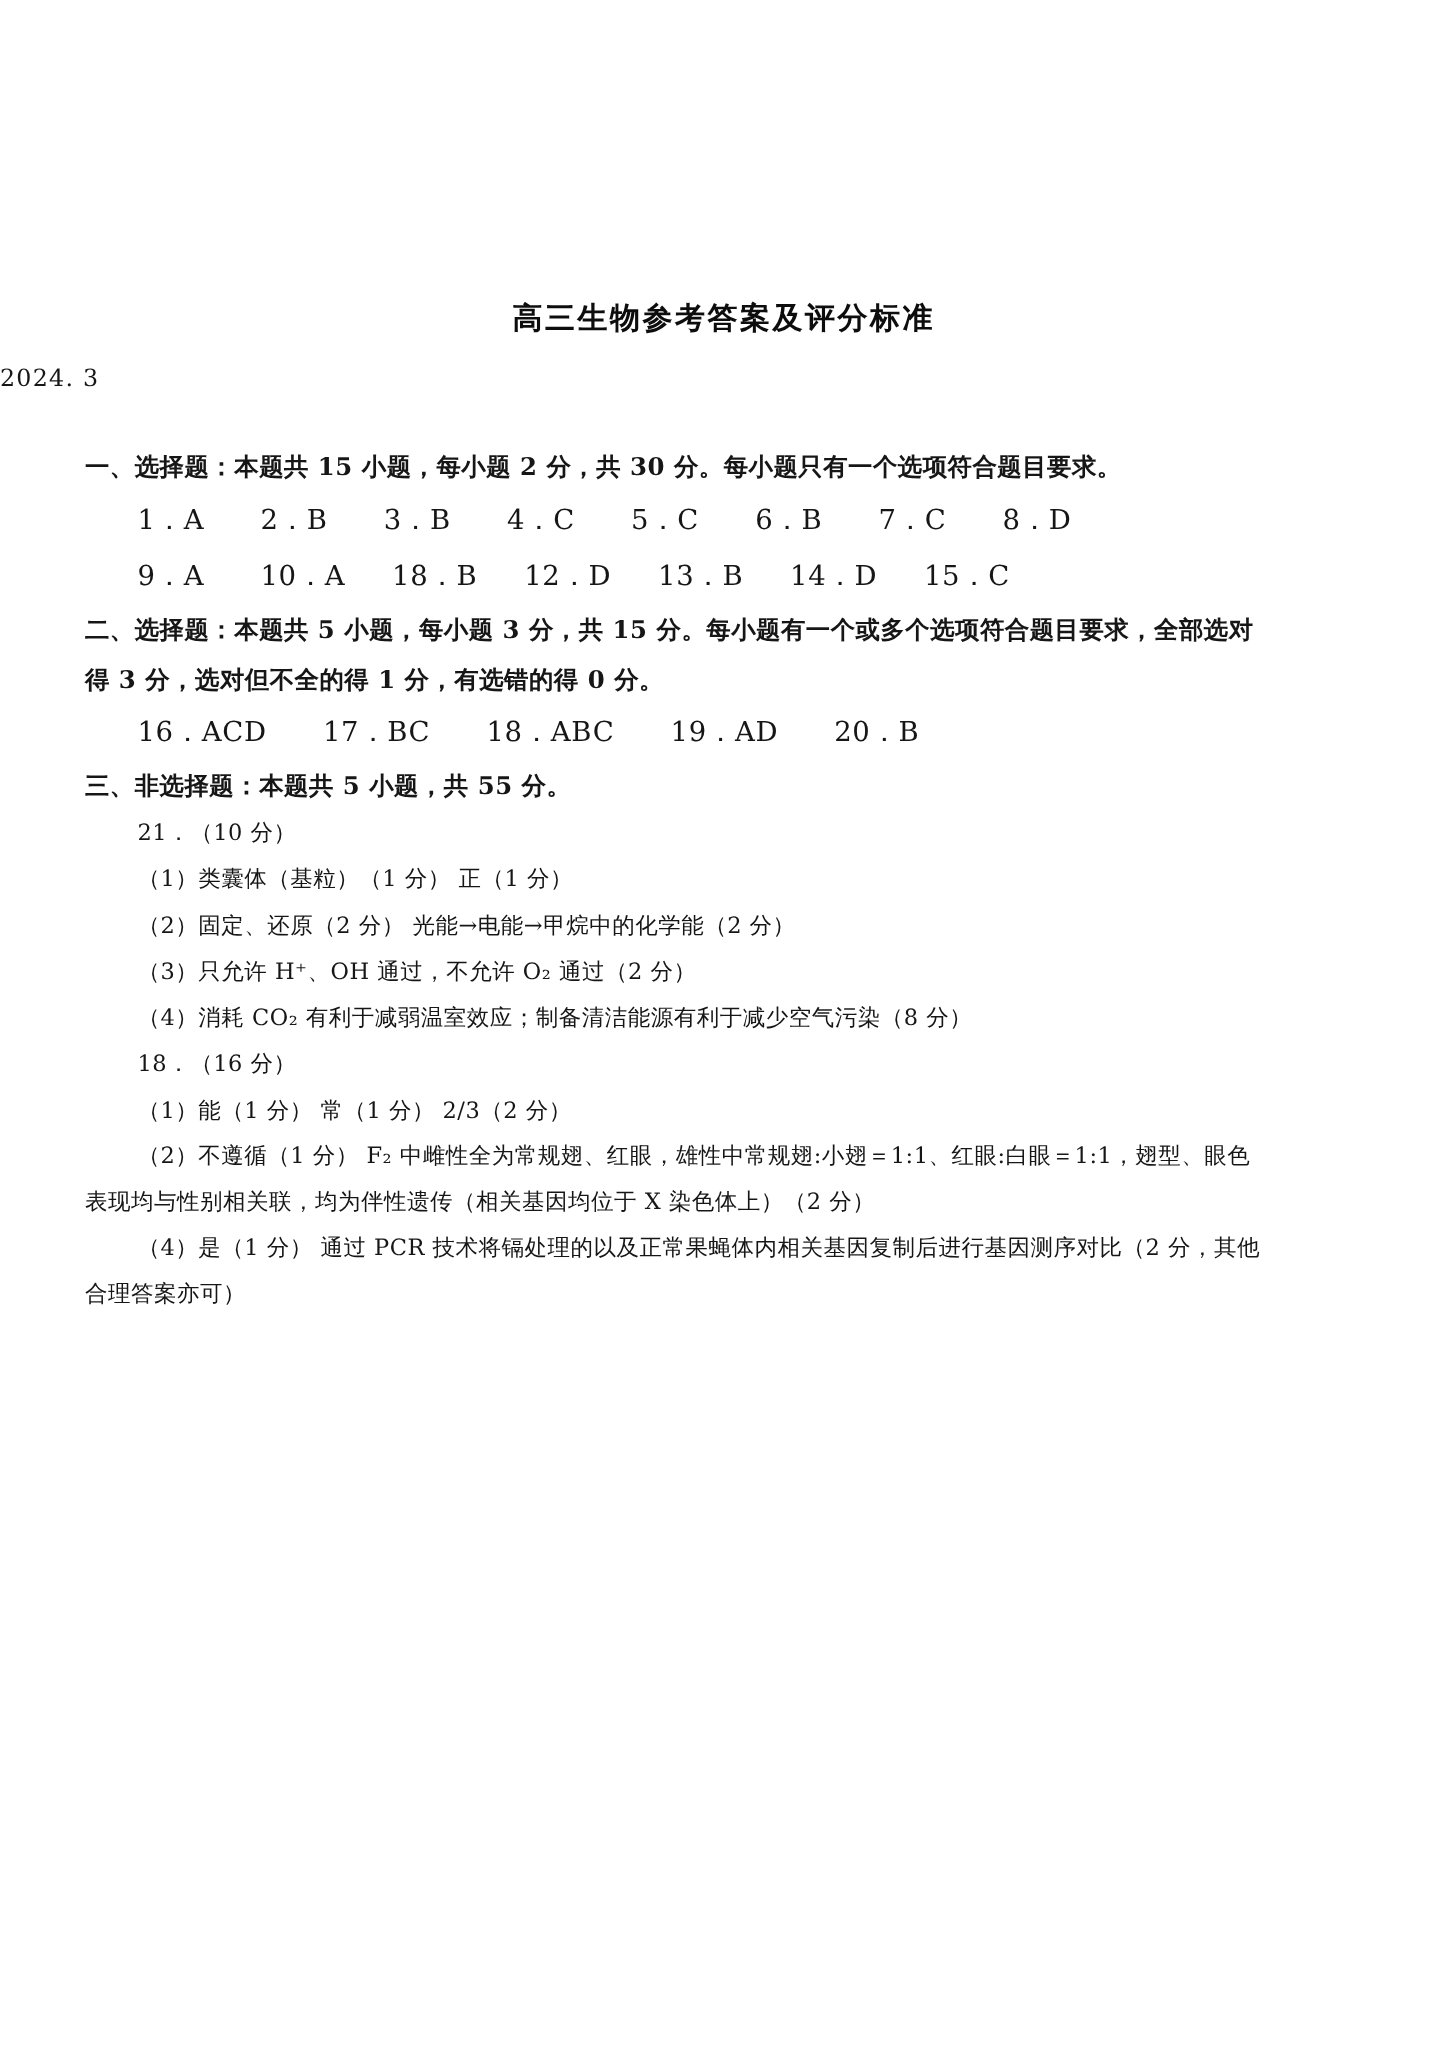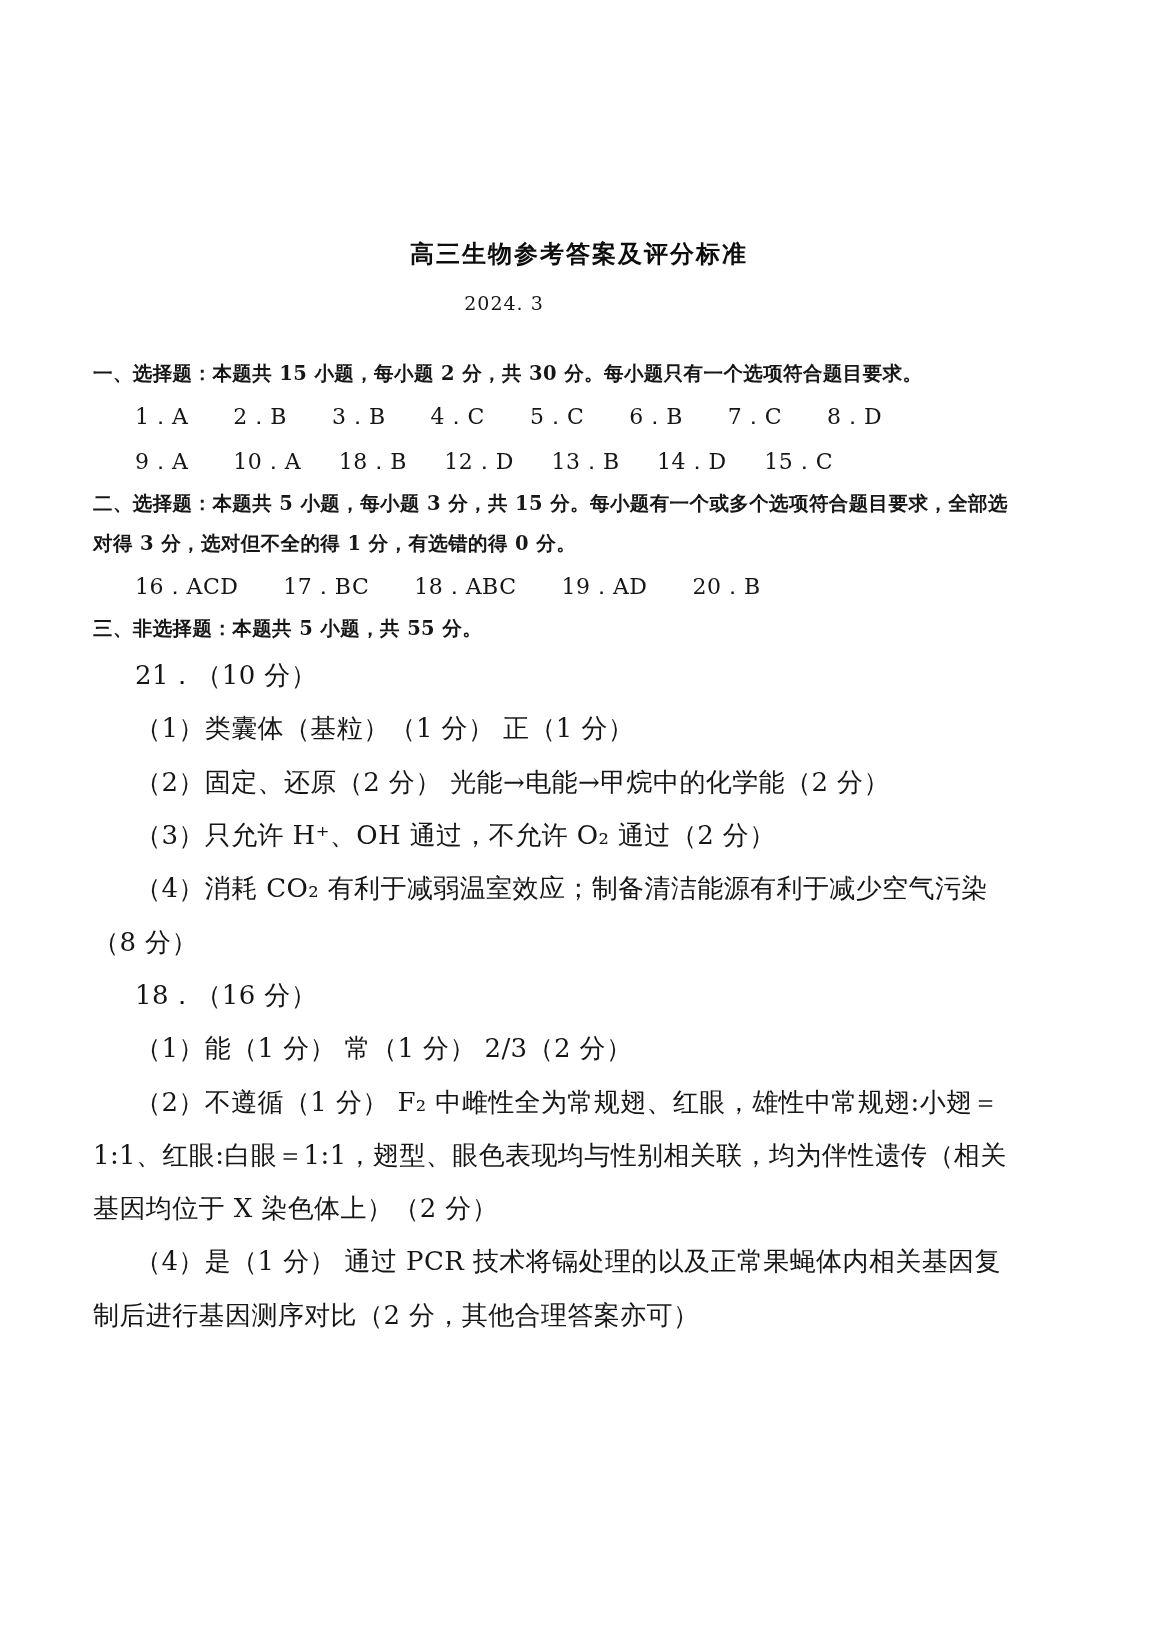--- a/index.html
+++ b/index.html
@@ -24,31 +24,30 @@
   }
   .doc-title {
     text-align: center;
     font-size: 24px;
     font-weight: bold;
     letter-spacing: 2px;
     margin-top: 238px;
     color: #0d0d0d;
   }
   .doc-date {
-    text-align: center;
+    text-align: left;
     font-size: 19px;
     margin-top: 22px;
     margin-right: 150px;
     letter-spacing: 1px;
   }
   .content {
     margin-top: 40px;
     padding-left: 68px;
     padding-right: 140px;
-    margin-left: 25px;
   }
   .section-head {
     font-size: 19.5px;
     line-height: 2.05;
     text-indent: 0;
     letter-spacing: 0.4px;
     white-space: normal;
   }
   .section-head .lead {
     font-weight: bold;
@@ -57,21 +56,21 @@
     font-weight: bold;
   }
   .answer-row {
     font-size: 22px;
     line-height: 2.05;
     padding-left: 42px;
     letter-spacing: 0.5px;
     white-space: pre;
   }
   .para {
-    font-size: 26px;
+    font-size: 18px;
     line-height: 2.05;
     letter-spacing: 0.4px;
     text-indent: 42px;
   }
   .para.nums {
     text-indent: 42px;
   }
 </style>
 </head>
 <body>

